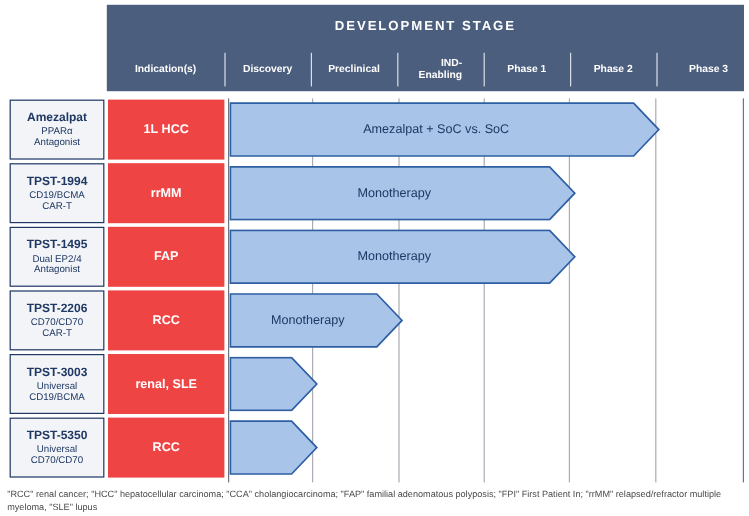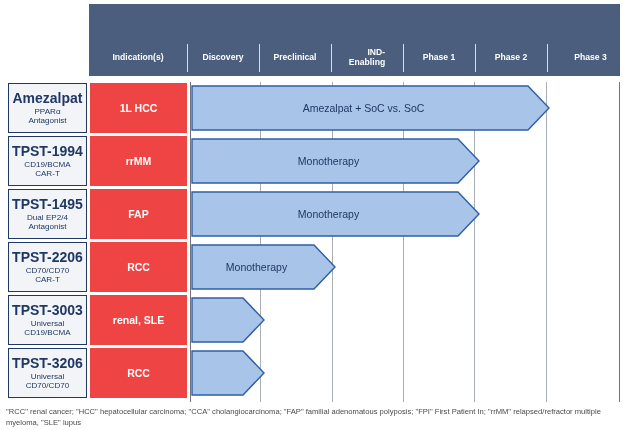--- a/index.html
+++ b/index.html
@@ -104,21 +104,21 @@
     background: #f2f4f7;
     border: 1.6px solid #1f3864;
     display: flex;
     flex-direction: column;
     align-items: center;
     justify-content: center;
     text-align: center;
     color: #1f3864;
     line-height: 1.12;
   }
-  .drug .dname { font-size: 14px; font-weight: bold; }
+  .drug .dname { font-size: 10px; font-weight: bold; }
   .drug .dsub  { font-size: 8.1px; font-weight: normal; }
 
   
   .indication {
     position: absolute;
     left: 90px;
     top: 0;
     width: 97px;
     height: 50px;
     background: #ef4444;
@@ -163,20 +163,21 @@
     font-size: 7.6px;
     line-height: 1.5;
   }
 </style>
 </head>
 <body>
 
 <div id="chart">
 
   <div class="header-block">
+    <div class="header-title">DEVELOPMENT STAGE</div>
     <div class="header-cols" id="header-cols">
         <div class="hcol first" style="left: 0px; width: 98px;">
           <span>Indication(s)</span>
         </div>
         <div class="hcol" style="left: 170px; width: 72px;">
           <span class="sep"></span>
           <span>Preclinical</span>
         </div>
         <div class="hcol" style="left: 98px; width: 72px;">
           <span class="sep"></span>
@@ -286,21 +287,21 @@
           <span>renal, SLE</span>
         </div>
         <div class="bar" style="left: 191px; width: 74px;">
           <svg viewBox="0 0 74 46" preserveAspectRatio="none">
             <polygon points="1,1 52,1 73,23 52,45 1,45" fill="#a8c4e8" stroke="#2e5fa3" stroke-width="1.4"></polygon>
           </svg>
         </div>
       </div>
       <div class="row" style="top: 348px;">
         <div class="drug">
-          <div class="dname">TPST-3206</div>
+          <div class="dname">TPST-5350</div>
           <div class="dsub">Universal</div>
           <div class="dsub">CD70/CD70</div>
         </div>
         <div class="indication">
           <span>RCC</span>
         </div>
         <div class="bar" style="left: 191px; width: 74px;">
           <svg viewBox="0 0 74 46" preserveAspectRatio="none">
             <polygon points="1,1 52,1 73,23 52,45 1,45" fill="#a8c4e8" stroke="#2e5fa3" stroke-width="1.4"></polygon>
           </svg>

